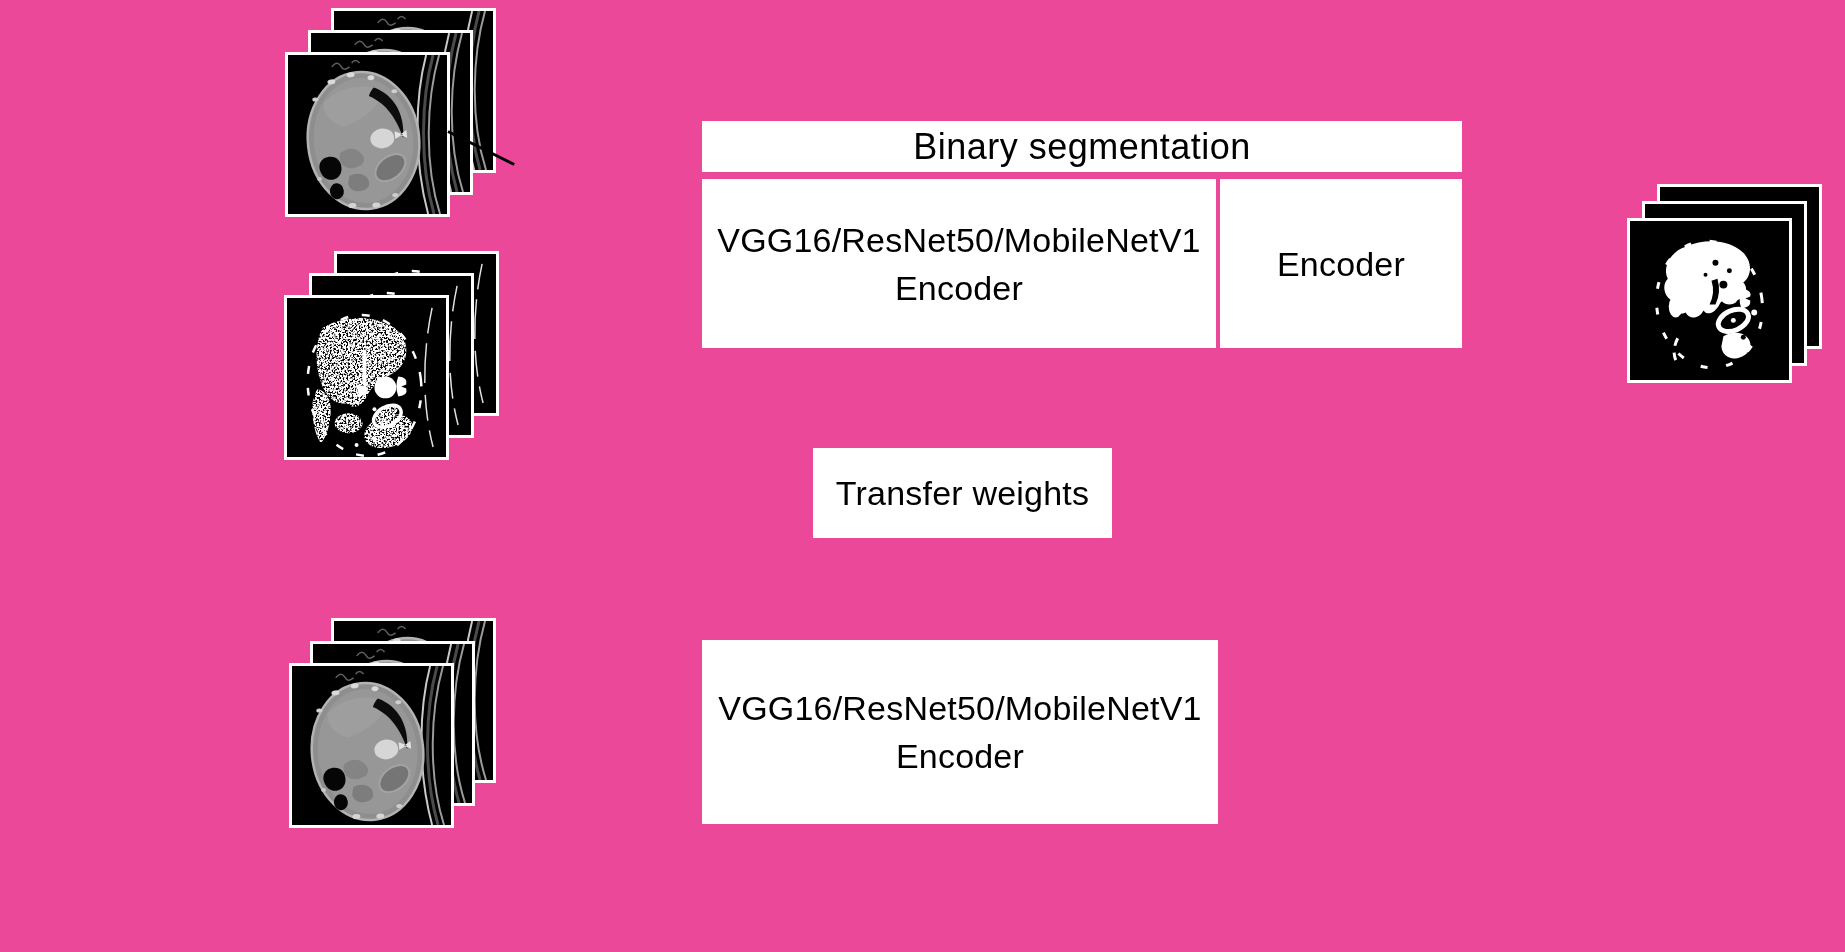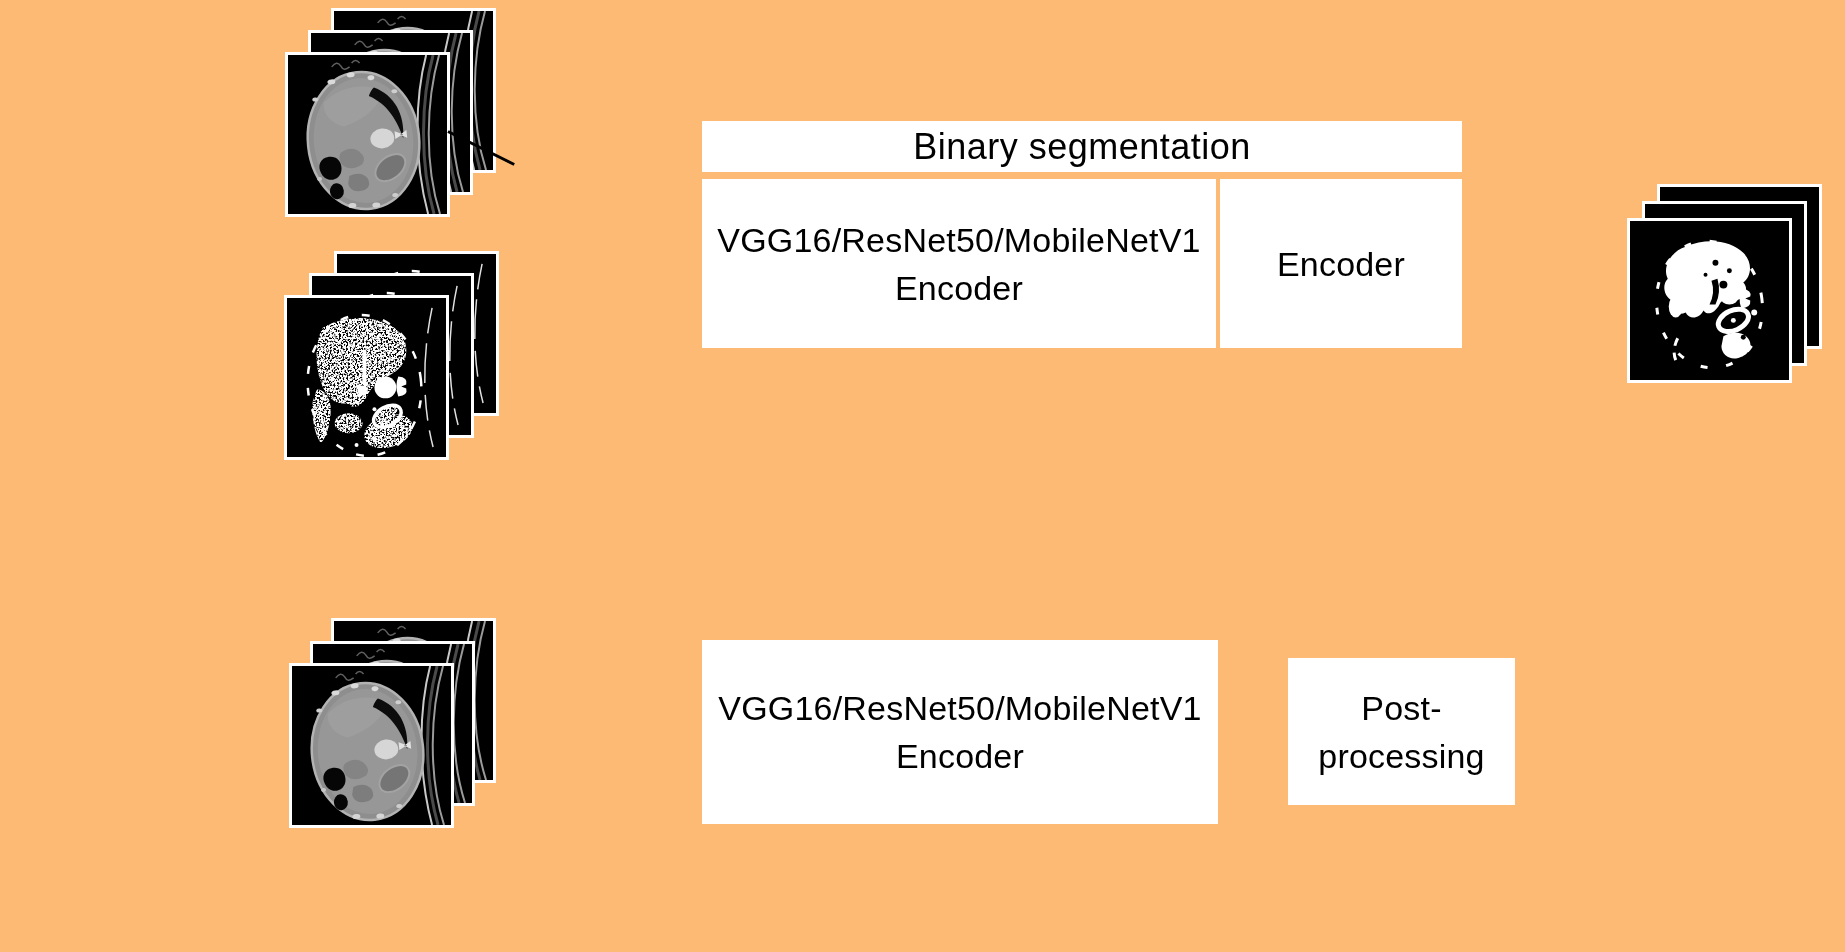--- a/index.html
+++ b/index.html
@@ -1,17 +1,17 @@
 <!DOCTYPE html>
 <html><head>
 <meta charset="utf-8">
 <style>
   html,body{margin:0;padding:0;background:#000;}
   .canvas{
-    position:relative;width:1845px;height:952px;background:#fdba74;overflow:hidden;
+    position:relative;width:1845px;height:952px;background:#ec4899;overflow:hidden;
     font-family:"Liberation Sans","DejaVu Sans",sans-serif;color:#000;
   }
   
   .wbox{position:absolute;background:#ffffff;color:#000;display:flex;flex-direction:column;
         align-items:center;justify-content:center;text-align:center;}
   .wbox .line{display:block;}
   .hdr{font-size:36px;letter-spacing:0.5px;}
   .cell{font-size:34px;line-height:48px;letter-spacing:0.2px;}
   
   .stack{position:absolute;}
@@ -150,36 +150,35 @@
         <use href="#mask-clean"></use>
       </svg>
     <svg class="frame" style="left:15px;top:17px;z-index:2;" viewBox="0 0 160 160">
         <use href="#mask-clean"></use>
       </svg>
     <svg class="frame" style="left:0;top:34px;z-index:3;" viewBox="0 0 160 160">
         <use href="#mask-clean"></use>
       </svg>
   </div>
 
+  <div class="wbox cell" style="left:813px;top:448px;width:299px;height:90px;">
+    <span class="line">Transfer weights</span>
+  </div>
 
   <div class="stack" style="left:289px;top:618px;width:208px;height:211px;">
     <svg class="frame" style="left:42px;top:0;z-index:1;" viewBox="0 0 160 160">
         <use href="#ct-slice"></use>
       </svg>
     <svg class="frame" style="left:21px;top:23px;z-index:2;" viewBox="0 0 160 160">
         <use href="#ct-slice"></use>
       </svg>
     <svg class="frame" style="left:0;top:45px;z-index:3;" viewBox="0 0 160 160">
         <use href="#ct-slice"></use>
       </svg>
   </div>
 
   <div class="wbox cell" style="left:702px;top:640px;width:516px;height:184px;">
     <span class="line">VGG16/ResNet50/MobileNetV1</span>
     <span class="line">Encoder</span>
   </div>
 
-  <div class="wbox cell" style="left:1288px;top:658px;width:227px;height:147px;">
-    <span class="line">Post-</span>
-    <span class="line">processing</span>
-  </div>
 
 </div>
 
 </body></html>

